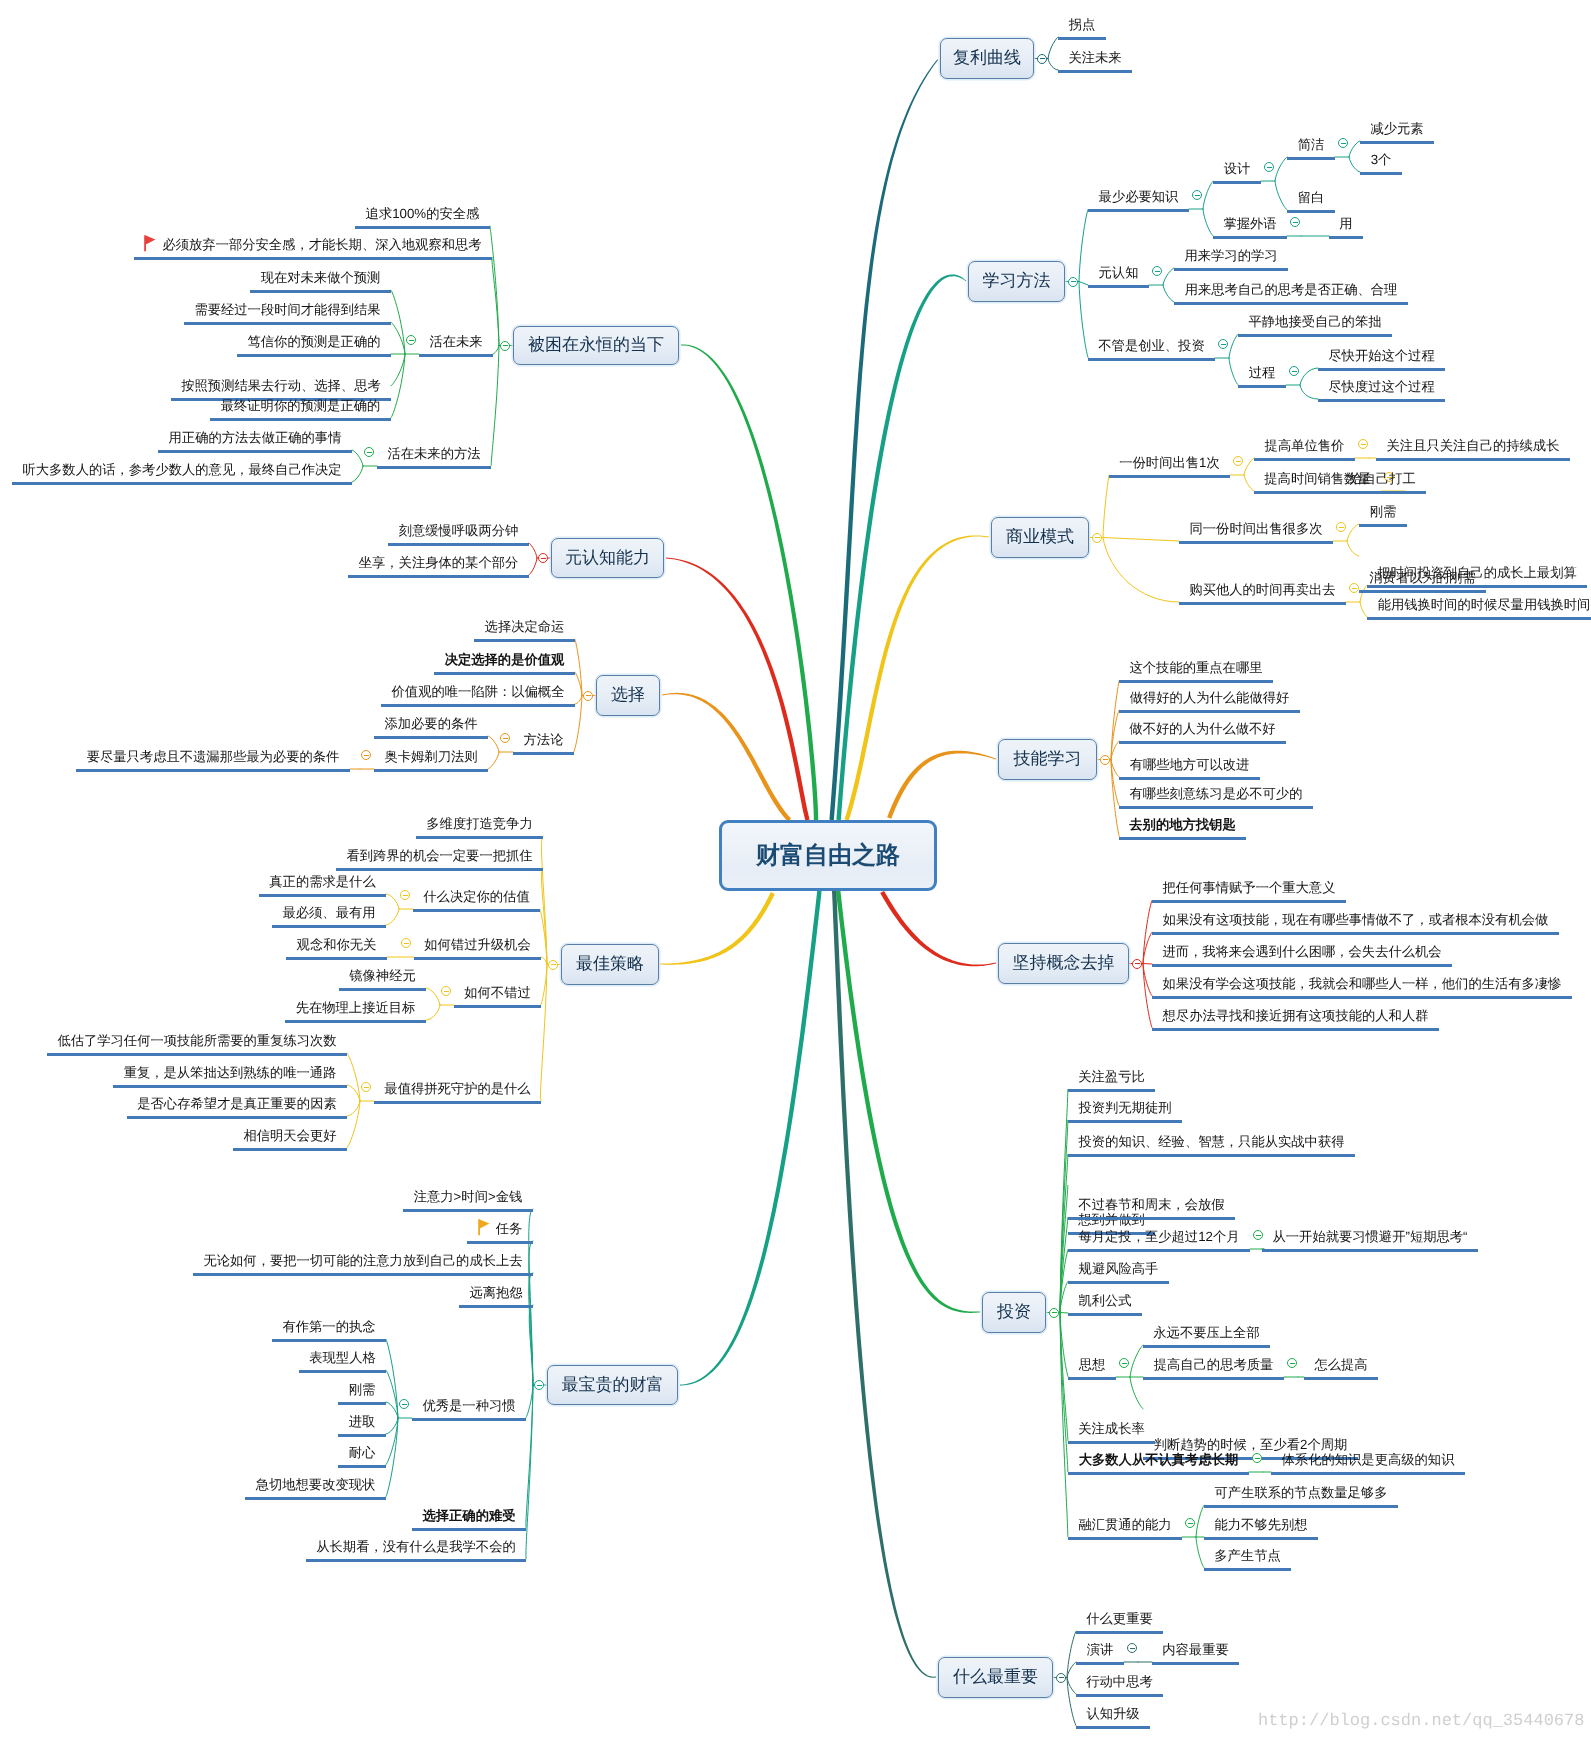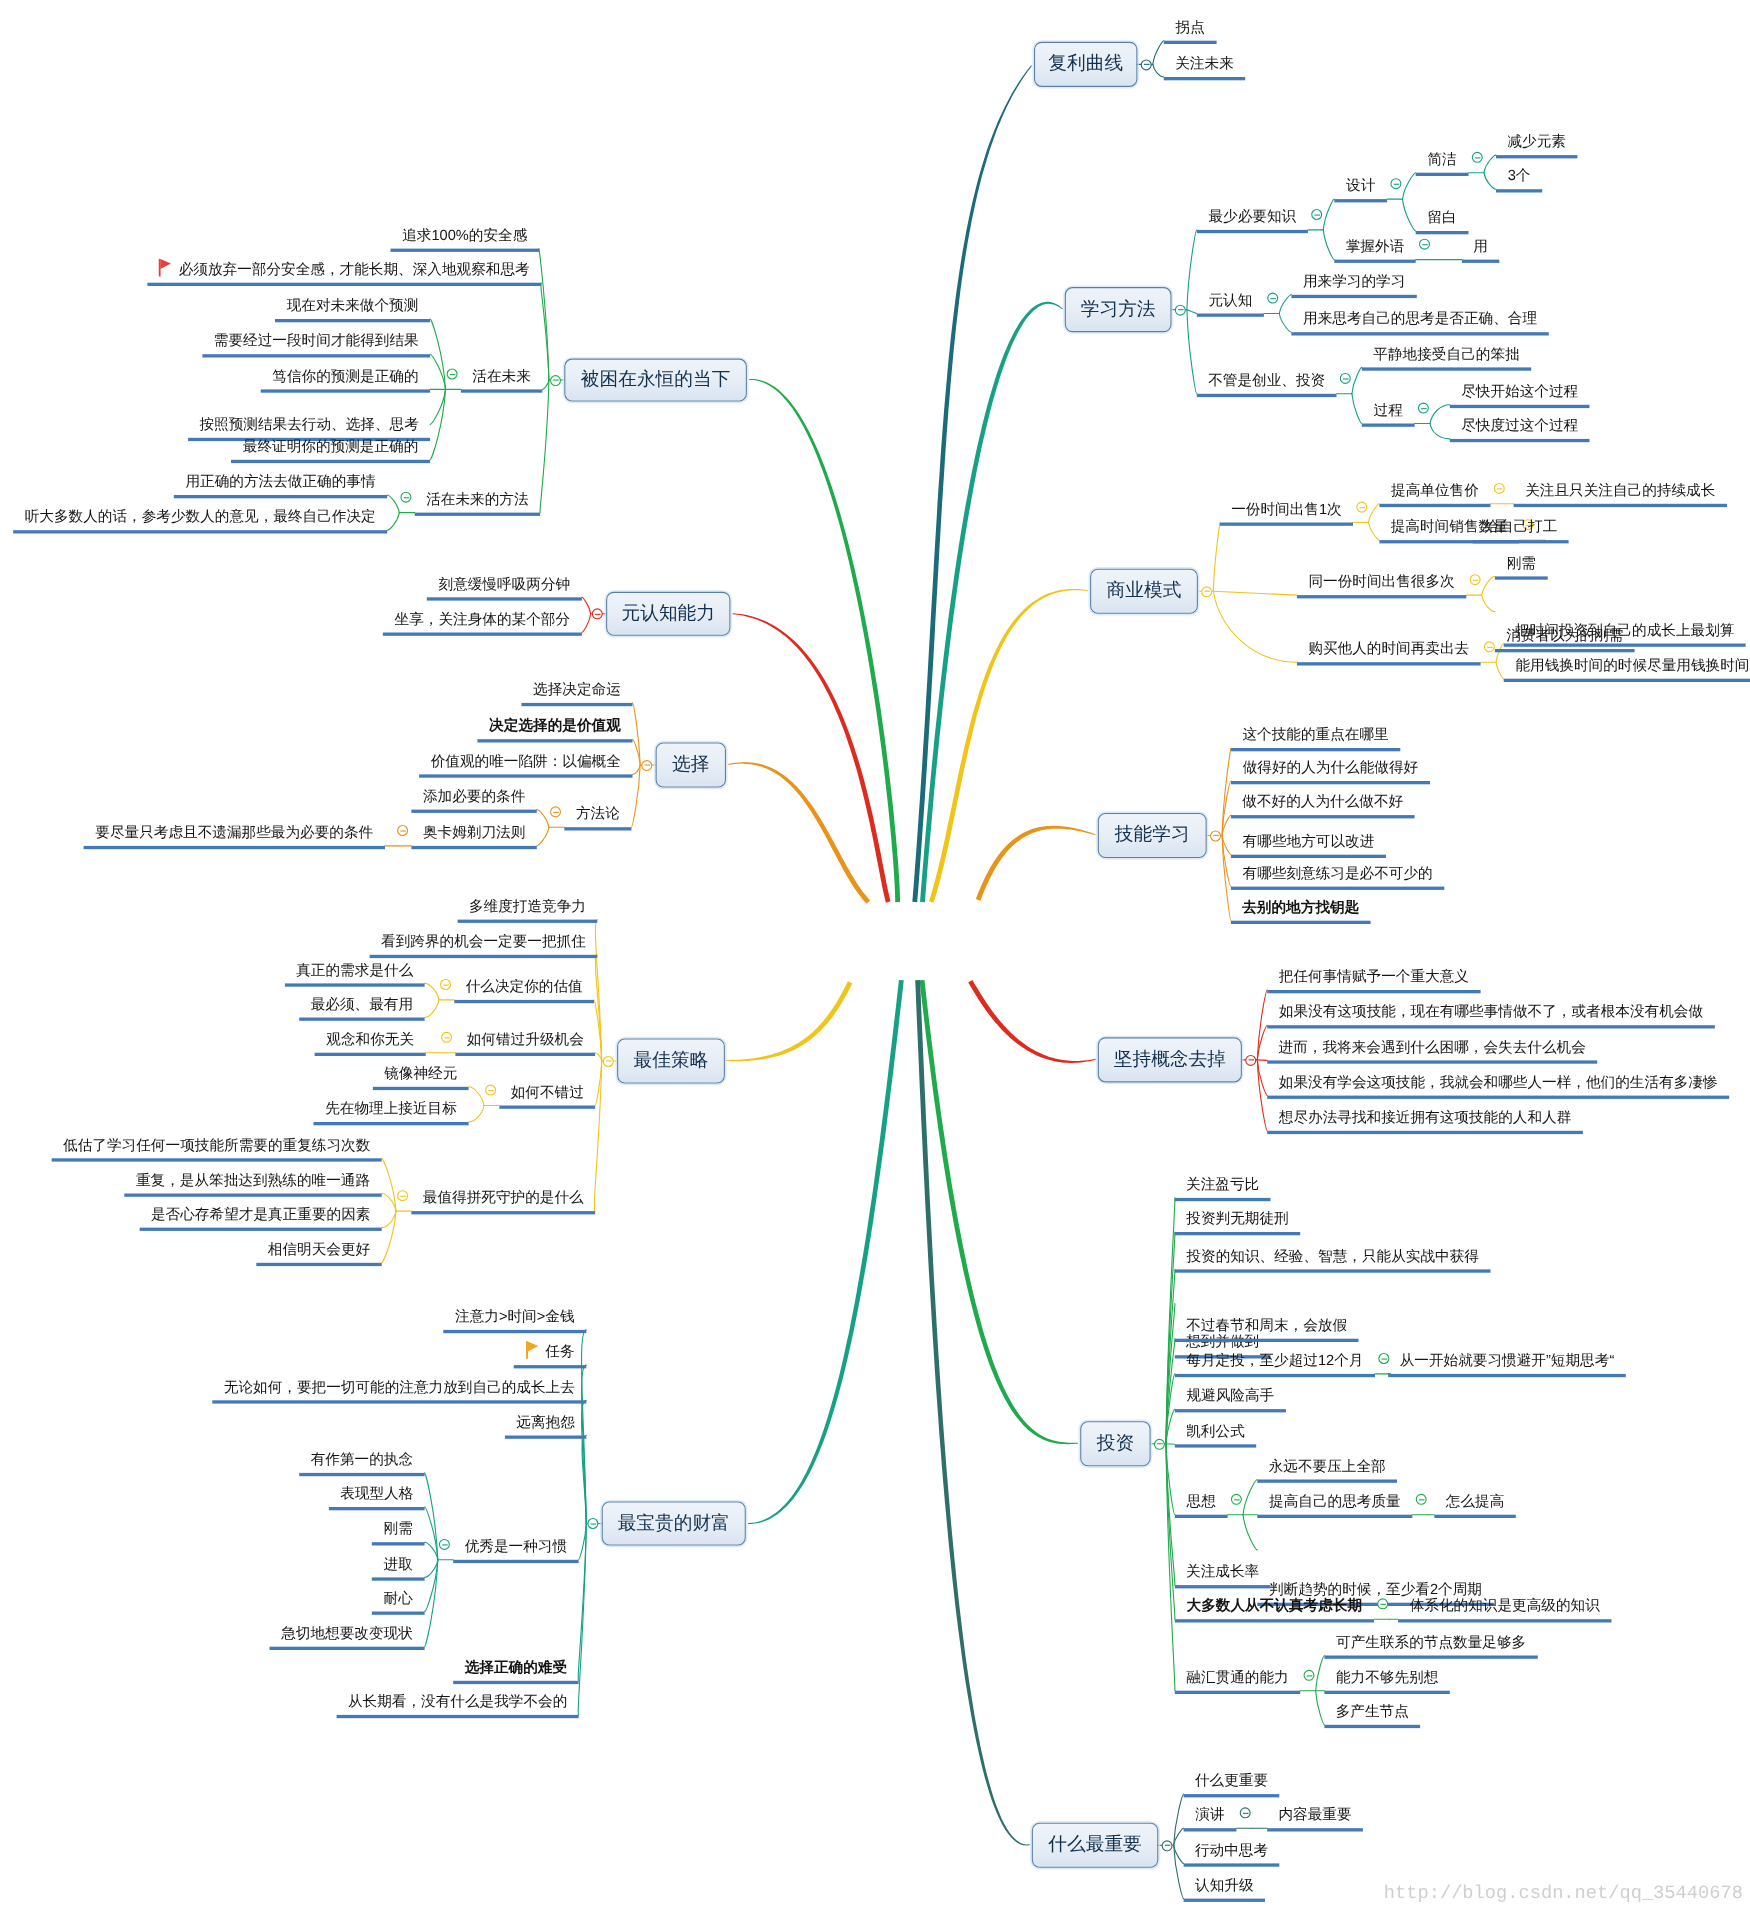--- a/index.html
+++ b/index.html
@@ -191,20 +191,23 @@
       <path d="M 412 1418 L 398 1418" fill="none" stroke="#16a085" stroke-width="1" stroke-linecap="round"></path>
       <path d="M 398 1418 C 396.272 1376.92 387.2 1339 386 1339" fill="none" stroke="#16a085" stroke-width="1" stroke-linecap="round"></path>
       <path d="M 398 1418 C 396.272 1393.04 387.2 1370 386 1370" fill="none" stroke="#16a085" stroke-width="1" stroke-linecap="round"></path>
       <path d="M 398 1418 C 396.592 1409.68 389.2 1402 386 1402" fill="none" stroke="#16a085" stroke-width="1" stroke-linecap="round"></path>
       <path d="M 398 1418 C 396.592 1426.32 389.2 1434 386 1434" fill="none" stroke="#16a085" stroke-width="1" stroke-linecap="round"></path>
       <path d="M 398 1418 C 396.272 1442.44 387.2 1465 386 1465" fill="none" stroke="#16a085" stroke-width="1" stroke-linecap="round"></path>
       <path d="M 398 1418 C 396.272 1459.08 387.2 1497 386 1497" fill="none" stroke="#16a085" stroke-width="1" stroke-linecap="round"></path>
       <path d="M 533 1385 C 531.56 1459.36 524 1528 526 1528" fill="none" stroke="#16a085" stroke-width="1" stroke-linecap="round"></path>
       <path d="M 533 1385 C 531.56 1475.48 524 1559 526 1559" fill="none" stroke="#16a085" stroke-width="1" stroke-linecap="round"></path>
     </svg>
+    <div class="root" style="left: 719px; top: 820px; width: 218px; height: 71px;">
+      <span>财富自由之路</span>
+    </div>
     <div class="branch" style="left: 940px; top: 38px; width: 94px; height: 41px;">
       <span>复利曲线</span>
     </div>
     <div class="toggle" style="left: 1037px; top: 53.5px; border-color: rgb(27, 107, 122);">
       <i style="background: rgb(27, 107, 122);"></i>
     </div>
     <div class="leaf" style="left: 1058px; top: 15px; width: 48px; height: 25px;">
       <span class="ul" style="width: 48px;"></span>
       <span class="row"><span class="lbl">拐点</span></span>
     </div>

